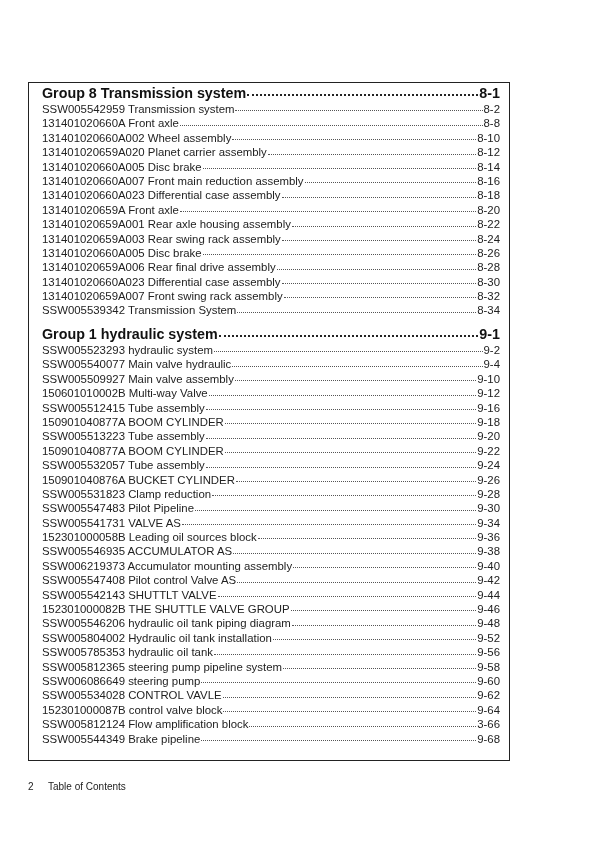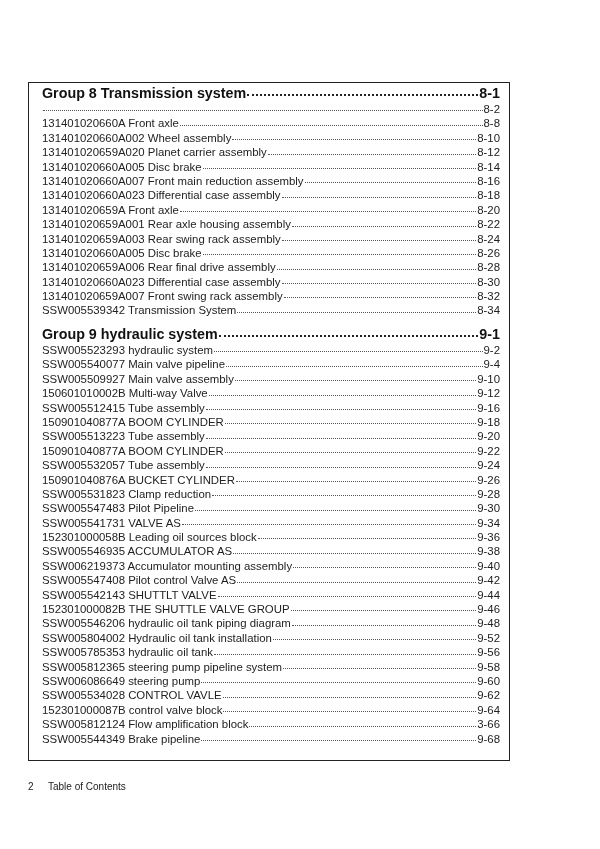--- a/index.html
+++ b/index.html
@@ -87,20 +87,21 @@
 <body>
 
 <div class="toc-box">
   <div class="group group-8">
       <div class="row heading">
         <span class="label">Group 8 Transmission system</span>
         <span class="leader"></span>
         <span class="page">8-1</span>
       </div>
       <div class="row">
+        <span class="label">SSW005542959 Transmission system</span>
         <span class="leader"></span>
         <span class="page">8-2</span>
       </div>
       <div class="row">
         <span class="label">131401020660A Front axle</span>
         <span class="leader"></span>
         <span class="page">8-8</span>
       </div>
       <div class="row">
         <span class="label">131401020660A002 Wheel assembly</span>
@@ -163,31 +164,31 @@
         <span class="page">8-32</span>
       </div>
       <div class="row">
         <span class="label">SSW005539342 Transmission System</span>
         <span class="leader"></span>
         <span class="page">8-34</span>
       </div>
     </div>
   <div class="group group-9">
       <div class="row heading">
-        <span class="label">Group 9 hydraulic system</span>
+        <span class="label">Group 1 hydraulic system</span>
         <span class="leader"></span>
         <span class="page">9-1</span>
       </div>
       <div class="row">
         <span class="label">SSW005523293 hydraulic system</span>
         <span class="leader"></span>
         <span class="page">9-2</span>
       </div>
       <div class="row">
-        <span class="label">SSW005540077 Main valve pipeline</span>
+        <span class="label">SSW005540077 Main valve hydraulic</span>
         <span class="leader"></span>
         <span class="page">9-4</span>
       </div>
       <div class="row">
         <span class="label">SSW005509927 Main valve assembly</span>
         <span class="leader"></span>
         <span class="page">9-10</span>
       </div>
       <div class="row">
         <span class="label">150601010002B Multi-way Valve</span>

